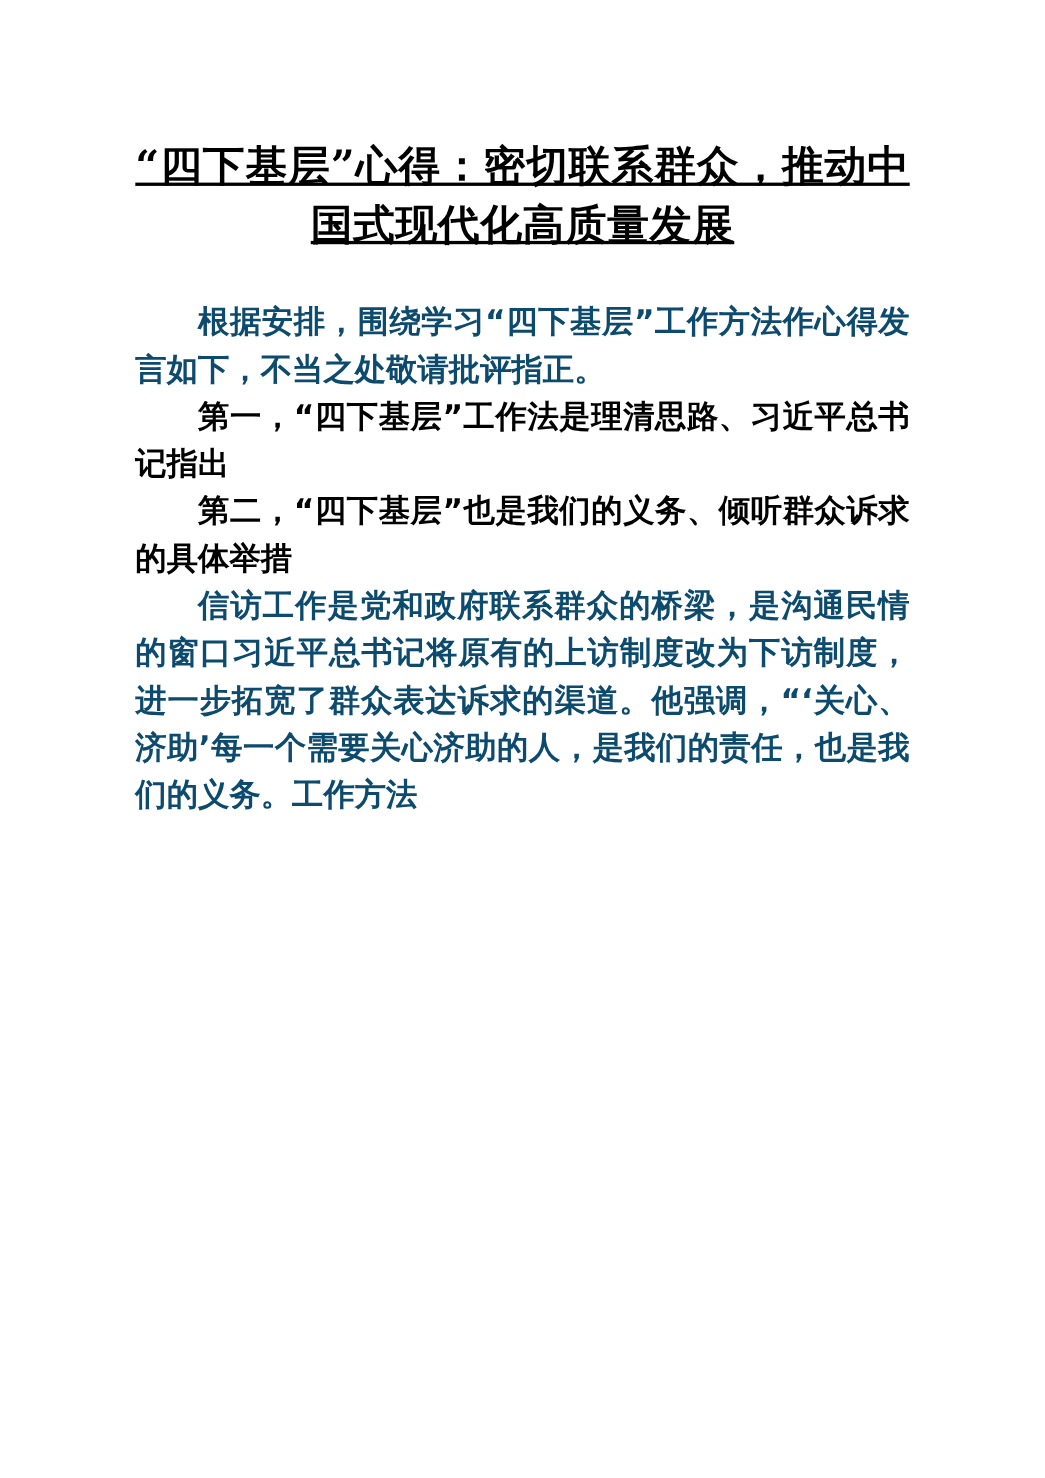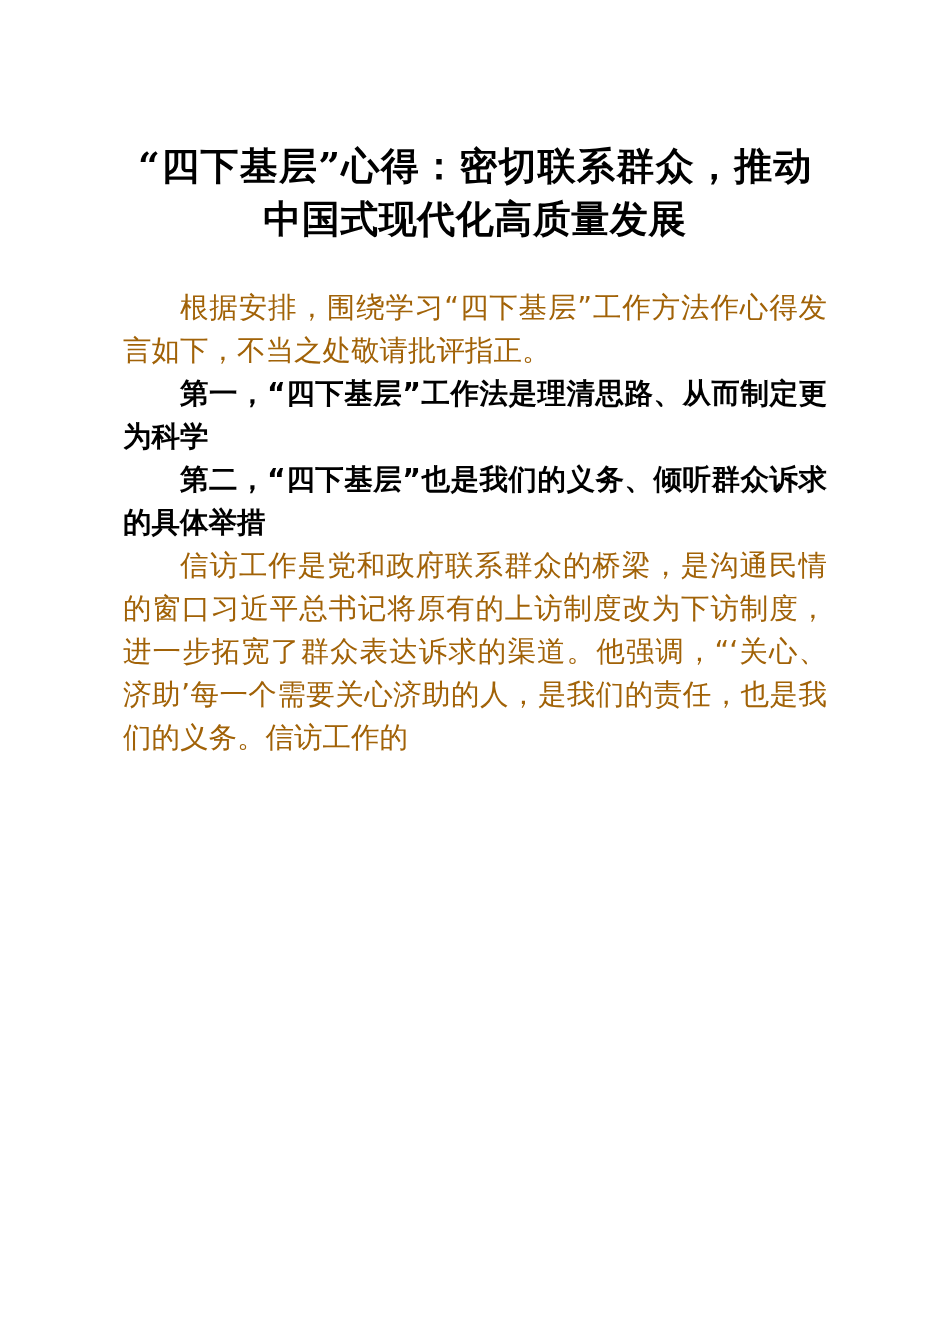--- a/index.html
+++ b/index.html
@@ -26,45 +26,46 @@
 
   .content {
     position: absolute;
     left: 123px;
     top: 0;
     width: 704px;
   }
 
   
   .doc-title {
-    margin: 15px;
+    margin: 0;
     padding-top: 124px;
     text-align: center;
     font-family: "DejaVu Serif", "Liberation Serif", serif;
     font-weight: 700;
     font-size: 38px;
     line-height: 53px;
     letter-spacing: 0.5px;
     color: #000000;
     text-align: justify;
     text-align-last: center;
+    text-decoration: underline;
   }
 
   
   .para {
     margin: 0;
     font-family: "DejaVu Sans", "Liberation Sans", sans-serif;
     font-size: 28.5px;
     line-height: 43px;
-    color: #a16207;
+    color: #0c4a6e;
     text-indent: 57px;
     text-align: justify;
     text-justify: inter-character;
     letter-spacing: 0px;
-    font-weight: 400;
+    font-weight: 700;
   }
 
   .para.heading {
     font-weight: 700;
     color: #000000;
   }
 
   
   .body-block {
     margin-top: 41px;
@@ -75,22 +76,22 @@
 
 <div class="page">
   <div class="content">
 
     <h1 class="doc-title">“四下基层”心得：密切联系群众，推动中国式现代化高质量发展</h1>
 
     <div class="body-block">
       <p class="para">根据安排，围绕学习“四下基层”工作方法作心得发言如下，不当之处敬请批评指正。</p>
 
 
-      <p class="para heading">第一，“四下基层”工作法是理清思路、从而制定更为科学</p>
+      <p class="para heading">第一，“四下基层”工作法是理清思路、习近平总书记指出</p>
 
 
       <p class="para heading">第二，“四下基层”也是我们的义务、倾听群众诉求的具体举措</p>
 
-      <p class="para">信访工作是党和政府联系群众的桥梁，是沟通民情的窗口习近平总书记将原有的上访制度改为下访制度，进一步拓宽了群众表达诉求的渠道。他强调，“‘关心、济助’每一个需要关心济助的人，是我们的责任，也是我们的义务。信访工作的</p>
+      <p class="para">信访工作是党和政府联系群众的桥梁，是沟通民情的窗口习近平总书记将原有的上访制度改为下访制度，进一步拓宽了群众表达诉求的渠道。他强调，“‘关心、济助’每一个需要关心济助的人，是我们的责任，也是我们的义务。工作方法</p>
     </div>
 
   </div>
 </div>
 
 </body></html>

